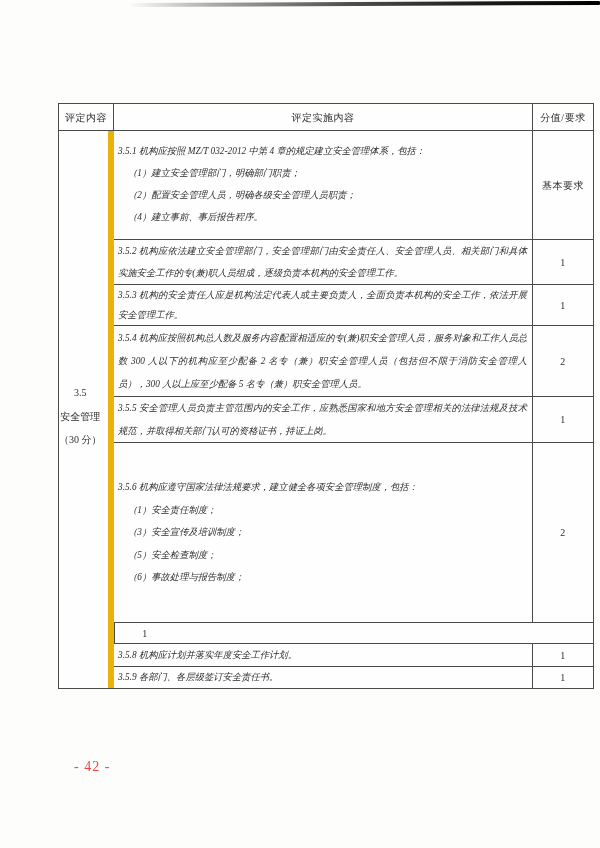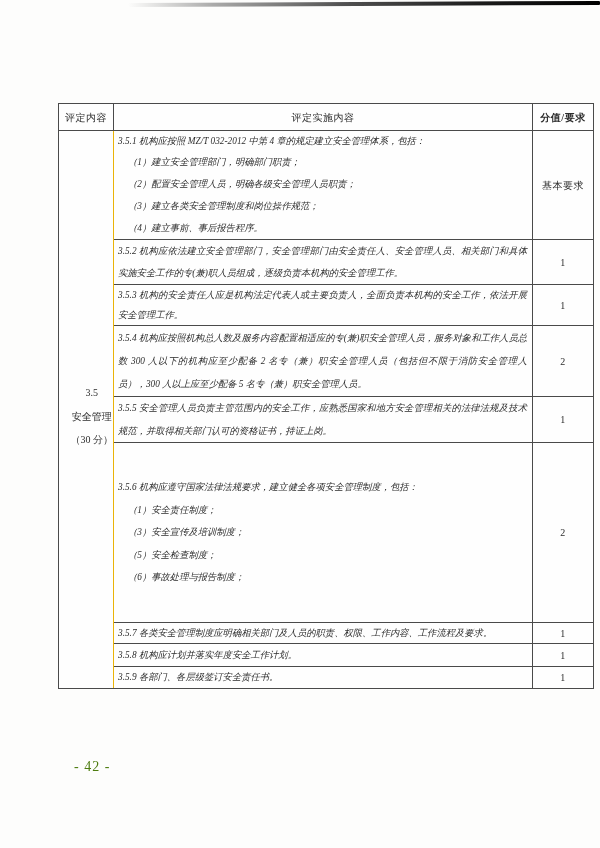--- a/index.html
+++ b/index.html
@@ -27,25 +27,25 @@
     box-sizing:border-box;
     font-size:9.3px;
     line-height:23px;
     background:rgba(255,255,255,.6);
   }
   .table *{box-sizing:border-box;}
   .thead{display:flex;height:27px;border-bottom:1px solid #4a4a4a;}
   .hc{display:flex;align-items:center;justify-content:center;font-size:10px;letter-spacing:.5px;}
   .hc1{width:55px;border-right:1px solid #4a4a4a;}
   .hc2{flex:1;}
-  .hc3{width:61px;border-left:1px solid #4a4a4a;font-weight:bold;}
+  .hc3{width:61px;border-left:1px solid #4a4a4a;}
   .tbody{display:flex;}
   .category{
-    width:55px;border-right:1px solid #eab308;
-    display:flex;align-items:center;justify-content:flex-end;
+    width:55px;border-right:6px solid #eab308;
+    display:flex;align-items:center;justify-content:flex-start;
   }
   .category .cat-inner{text-align:center;font-size:10px;line-height:23.5px;transform:translateY(7px);}
   .rows{flex:1;display:flex;flex-direction:column;}
   .row{display:flex;border-bottom:1px solid #4a4a4a;}
   .row:last-child{border-bottom:none;}
   .content{
     flex:1;padding:0 5px 0 4px;
     display:flex;flex-direction:column;justify-content:center;
     overflow:hidden;
   }
@@ -53,21 +53,21 @@
   .content p.sub{padding-left:10px;}
   .content p.one{white-space:nowrap;text-align:left;}
   .score{
     width:61px;border-left:1px solid #4a4a4a;
     display:flex;align-items:center;justify-content:center;
     font-size:10px;letter-spacing:.5px;text-align:center;
   }
   
   .page-number{
     position:absolute;left:74px;top:759px;
-    font-size:14px;letter-spacing:1px;color:#4d7c0f;
+    font-size:14px;letter-spacing:1px;color:#ef4444;
   }
 </style>
 </head>
 <body>
 
 <div class="page">
 
   <div class="scan-edge"></div>
 
   <div class="table">
@@ -88,21 +88,20 @@
         </div>
       </div>
 
       <div class="rows">
 
         <div class="row" style="height:109px;--lh:21.8px">
           <div class="content">
             <p>3.5.1 机构应按照 MZ/T 032-2012 中第 4 章的规定建立安全管理体系，包括：</p>
             <p class="sub">（1）建立安全管理部门，明确部门职责；</p>
             <p class="sub">（2）配置安全管理人员，明确各级安全管理人员职责；</p>
-            <p class="sub">（3）建立各类安全管理制度和岗位操作规范；</p>
             <p class="sub">（4）建立事前、事后报告程序。</p>
           </div>
           <div class="score">基本要求</div>
         </div>
 
         <div class="row" style="height:45px;--lh:22.5px">
           <div class="content">
             <p>3.5.2 机构应依法建立安全管理部门，安全管理部门由安全责任人、安全管理人员、相关部门和具体实施安全工作的专(兼)职人员组成，逐级负责本机构的安全管理工作。</p>
           </div>
           <div class="score">1</div>
@@ -134,23 +133,20 @@
             <p>3.5.6 机构应遵守国家法律法规要求，建立健全各项安全管理制度，包括：</p>
             <p class="sub">（1）安全责任制度；</p>
             <p class="sub">（3）安全宣传及培训制度；</p>
             <p class="sub">（5）安全检查制度；</p>
             <p class="sub">（6）事故处理与报告制度；</p>
           </div>
           <div class="score">2</div>
         </div>
 
         <div class="row" style="height:21px">
-          <div class="content">
-            <p class="one">3.5.7 各类安全管理制度应明确相关部门及人员的职责、权限、工作内容、工作流程及要求。</p>
-          </div>
           <div class="score">1</div>
         </div>
 
         <div class="row" style="height:23px">
           <div class="content">
             <p class="one">3.5.8 机构应计划并落实年度安全工作计划。</p>
           </div>
           <div class="score">1</div>
         </div>
 

